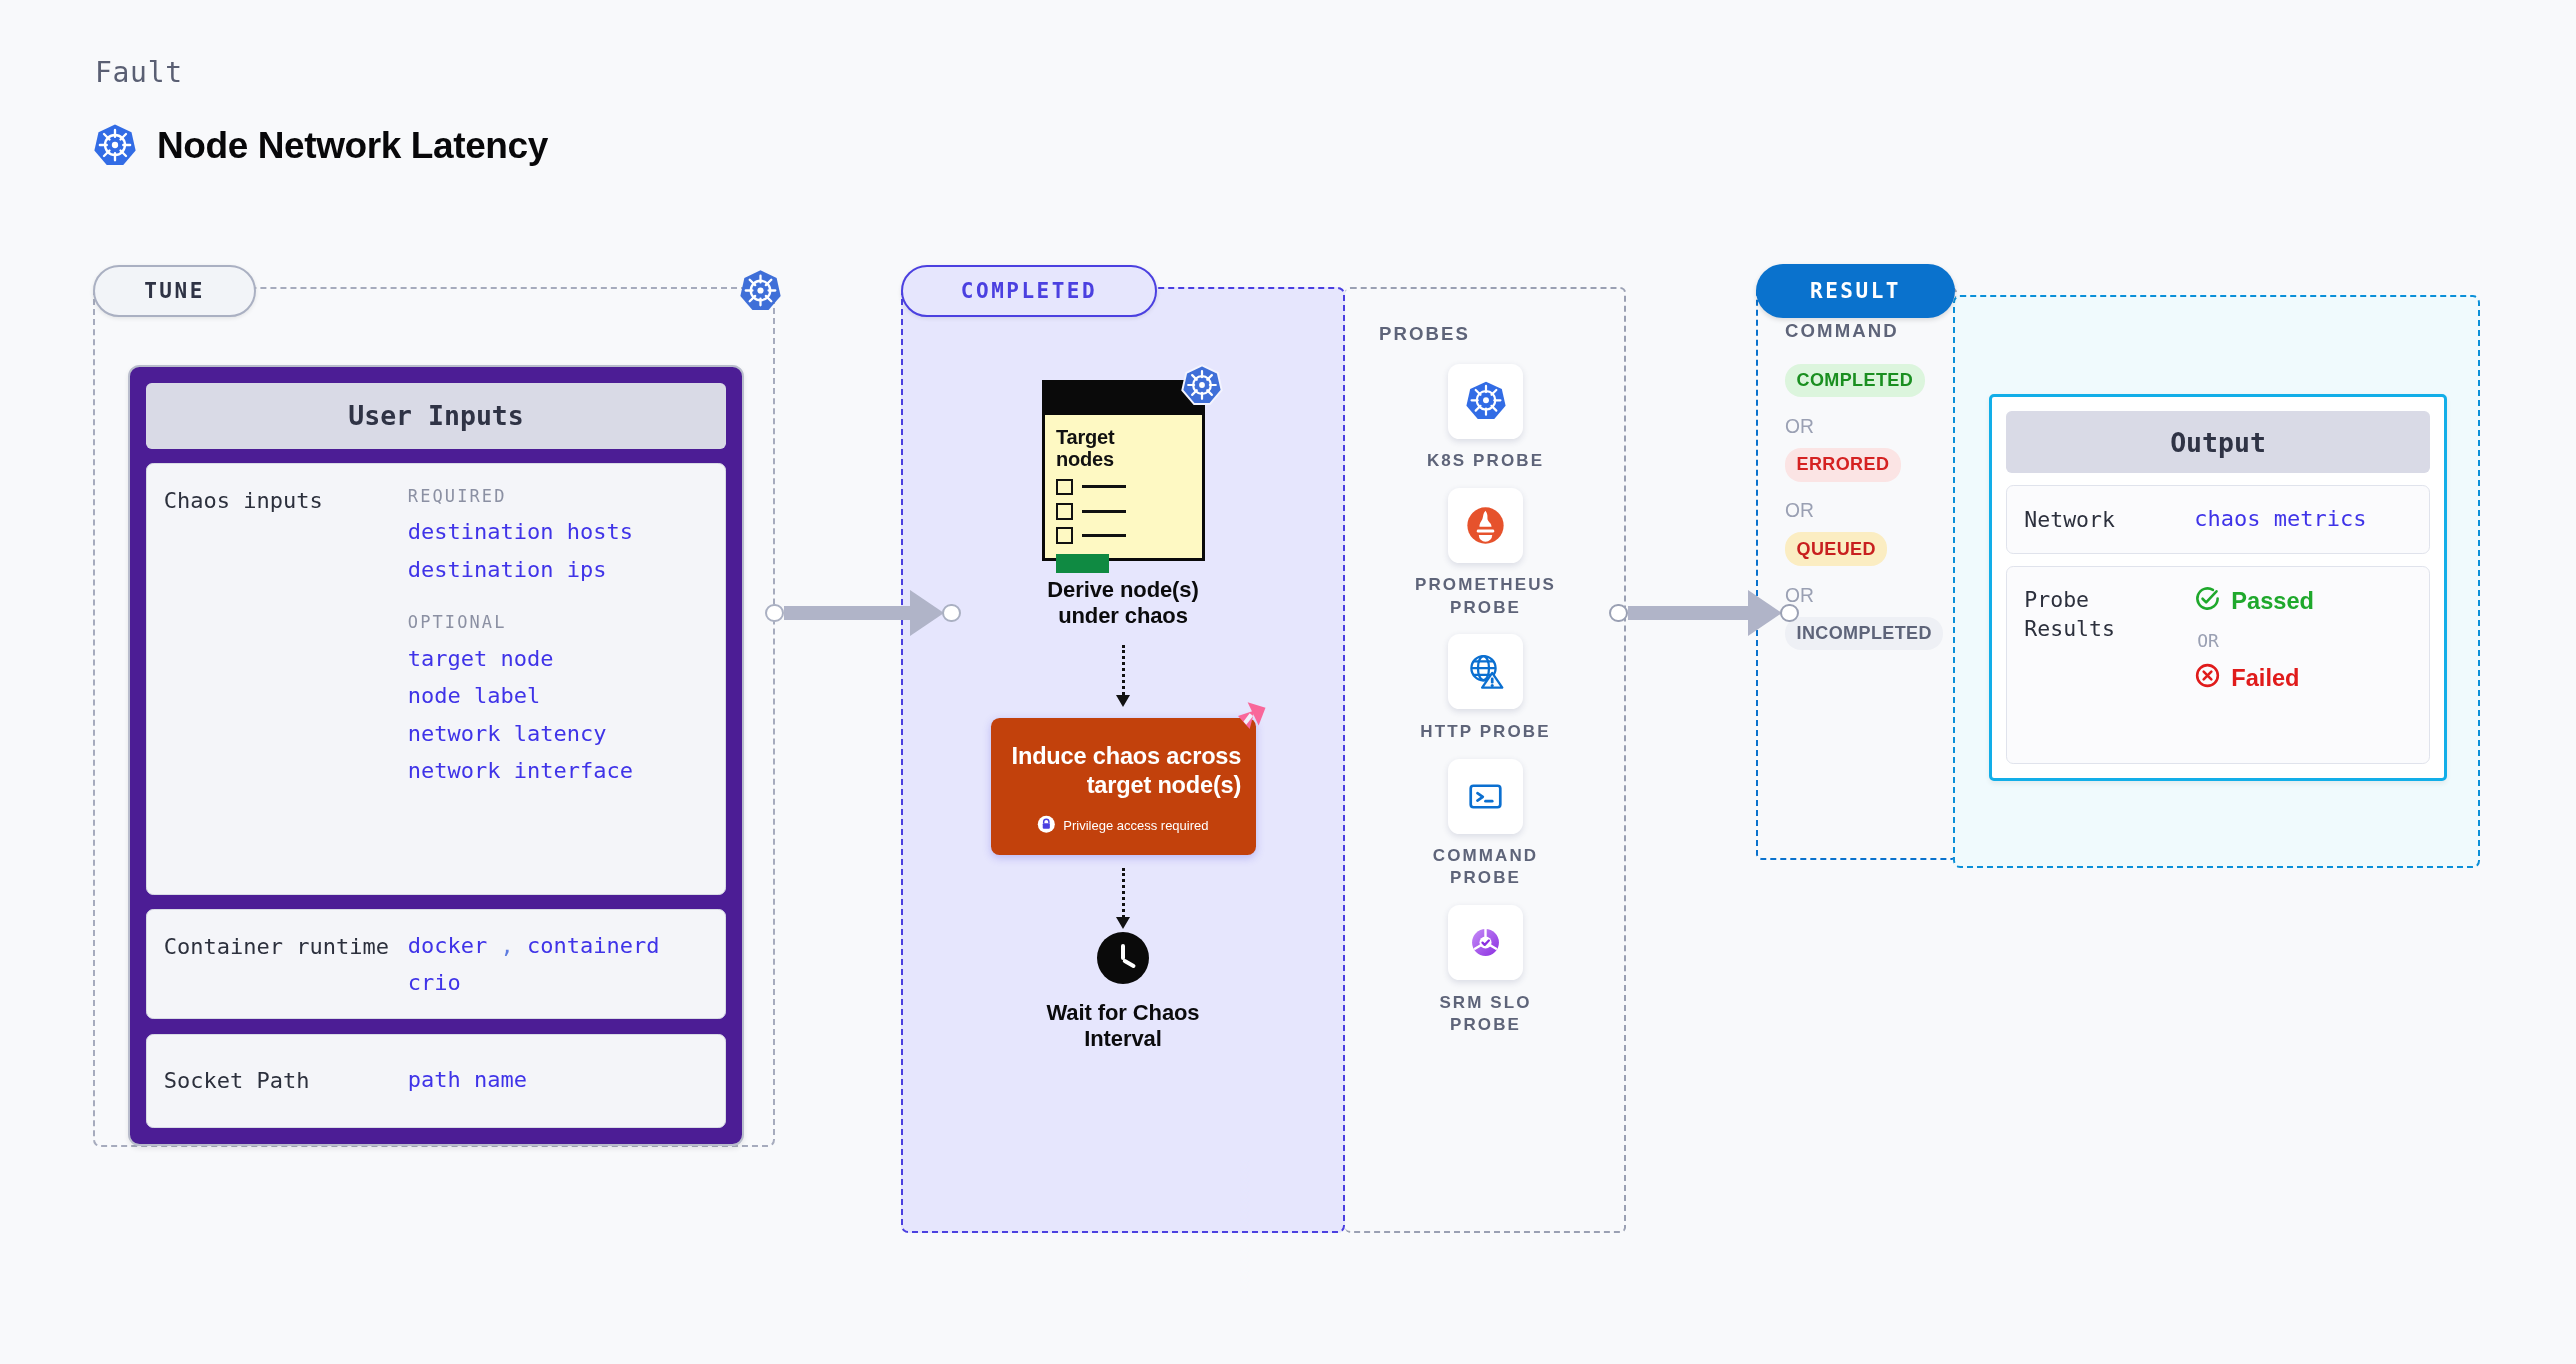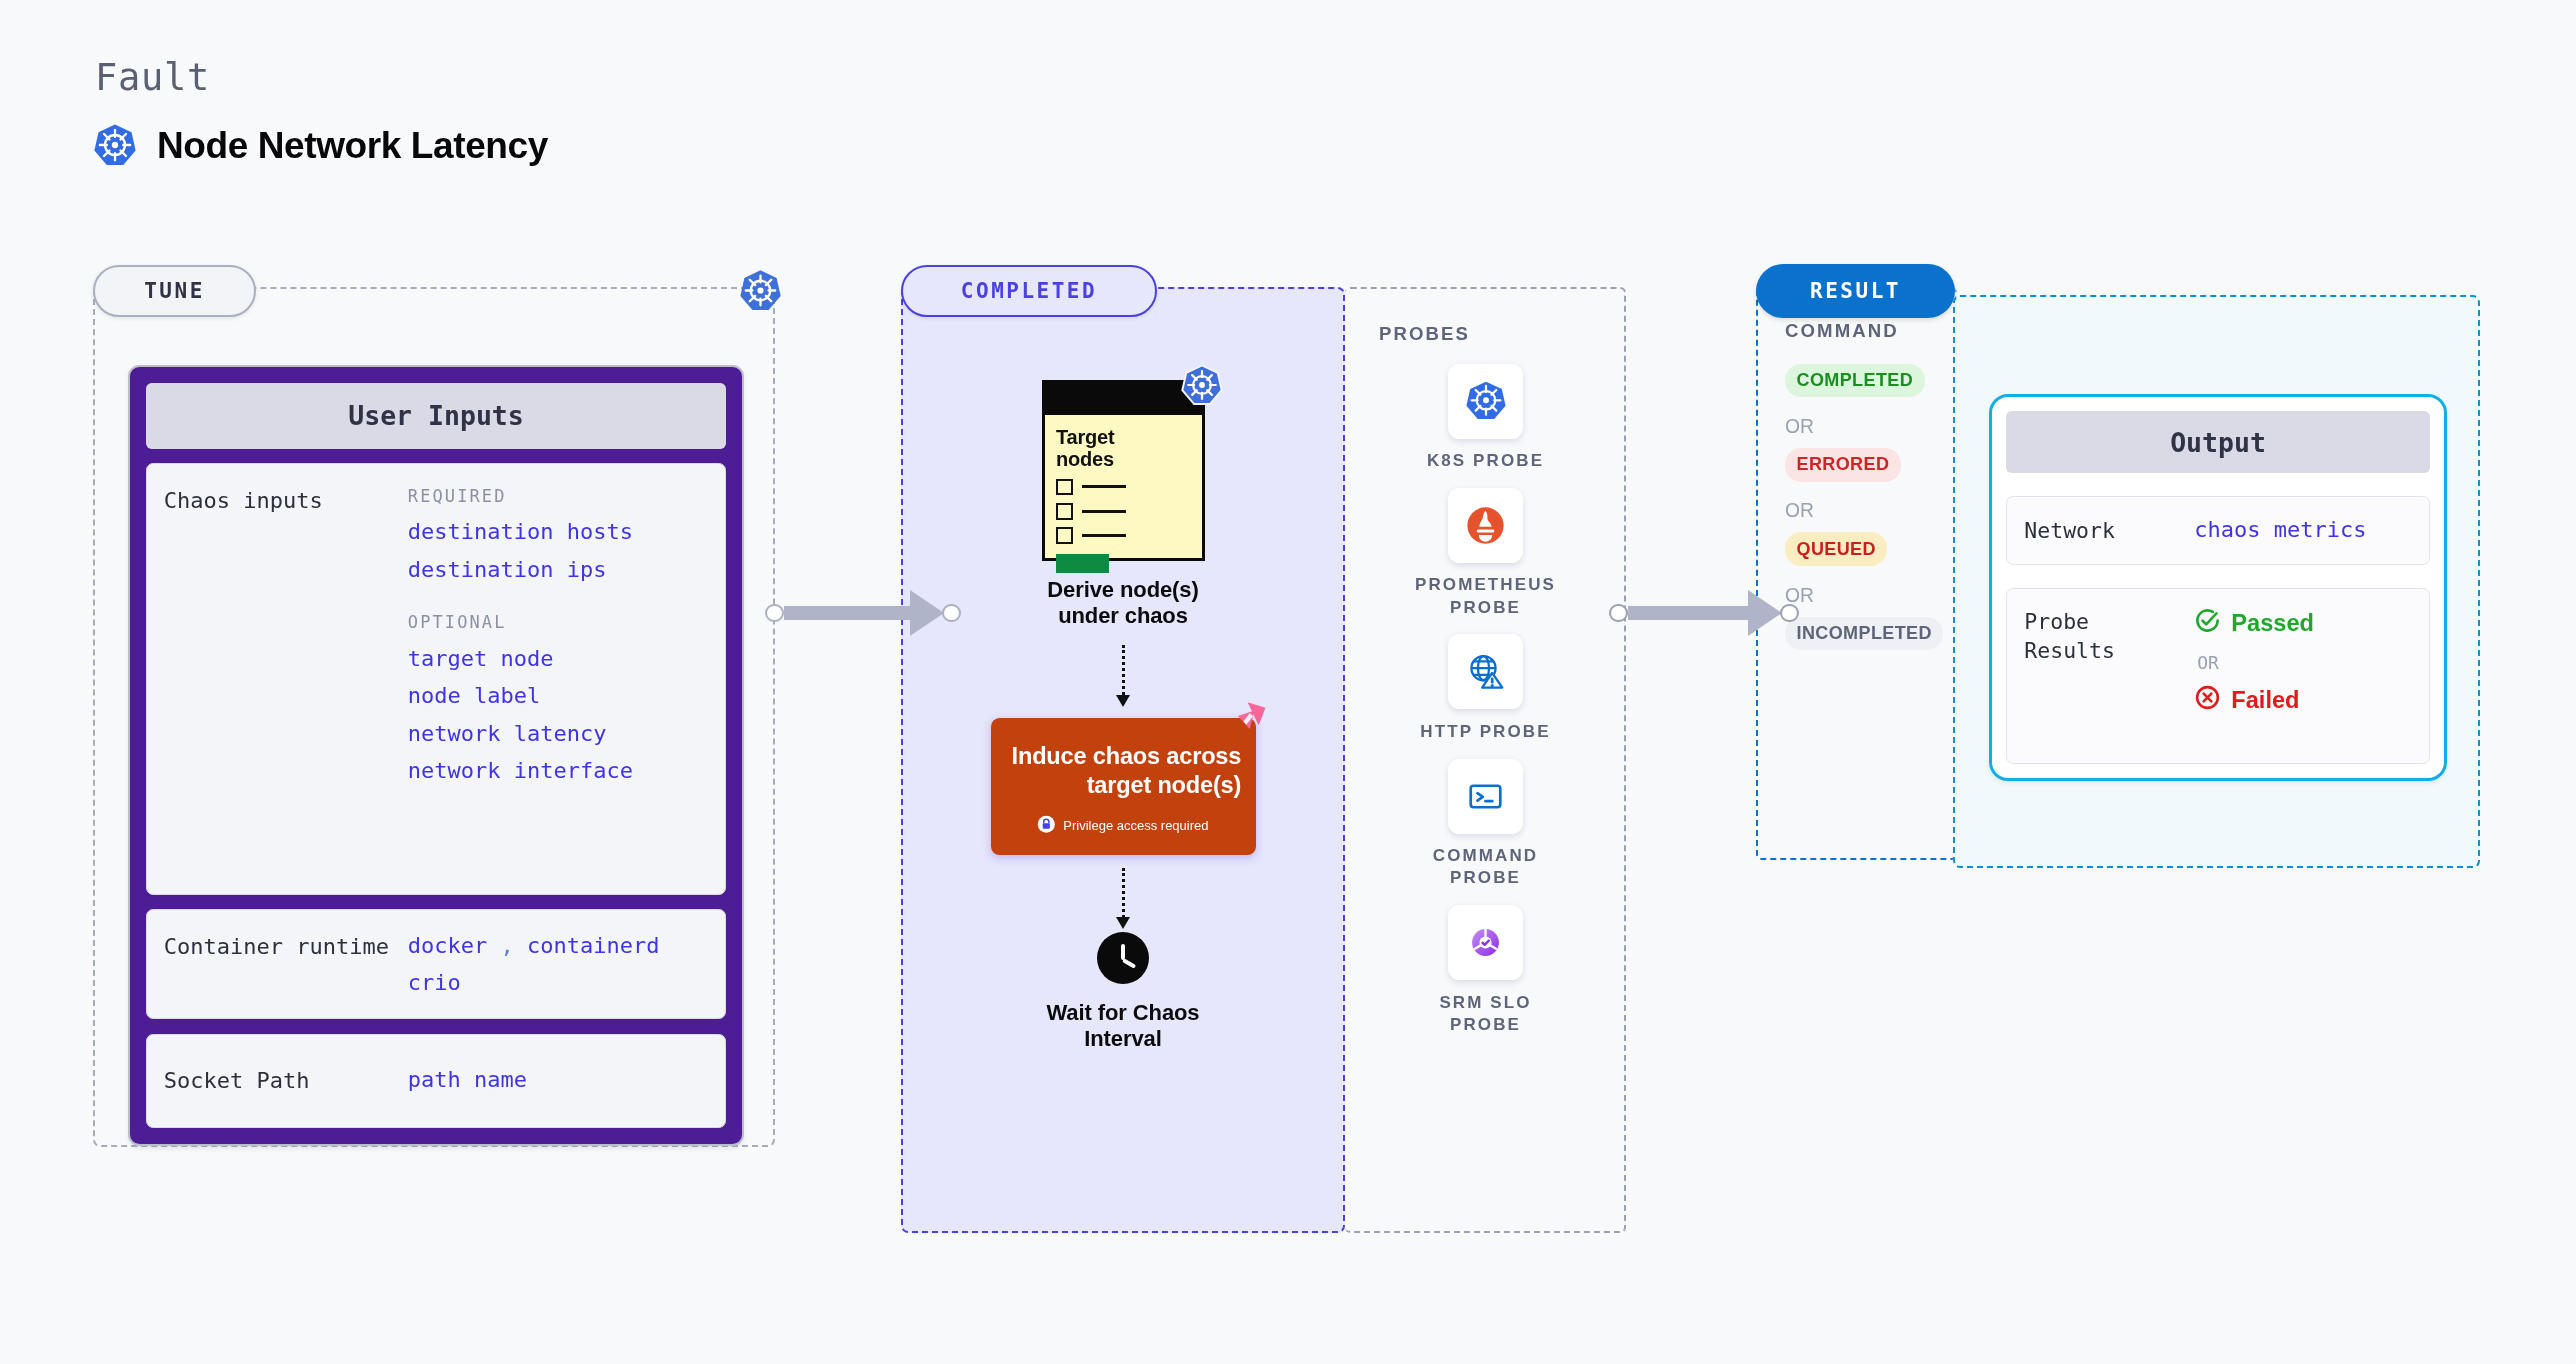--- a/index.html
+++ b/index.html
@@ -8,21 +8,21 @@
     background: #f8f9fb;
     font-family: "Liberation Sans", sans-serif;
     overflow: hidden;
   }
   .stage { position: relative; width: 2576px; height: 1365px; }
 
   
   .fault-label {
     position: absolute; left: 95px; top: 56px;
     font-family: "DejaVu Sans Mono", monospace;
-    font-size: 37px; color: #5a5f73; letter-spacing: 0.7px;
+    font-size: 28px; color: #5a5f73; letter-spacing: 0.7px;
   }
   .title-row { position: absolute; left: 93px; top: 123px; display: flex; align-items: center; gap: 20px; }
   .title-text { font-size: 37px; font-weight: 700; color: #08080a; letter-spacing: -0.4px; }
 
   
   .panel { position: absolute; border-radius: 7.2px; }
   .panel-badge {
     position: absolute; display: flex; align-items: center; justify-content: center;
     border-radius: 29px; font-family: "DejaVu Sans Mono", monospace;
     font-size: 21px; font-weight: 700; letter-spacing: 2.5px; z-index: 7;
@@ -183,22 +183,22 @@
   .b-queued    { background: #fbedc2; color: #c81f1f; }
   .b-incomp    { background: #eef0f5; color: #5e6479; }
 
   
   #output-panel {
     left: 1953px; top: 295px; width: 527px; height: 573px;
     background: #f0fafd; border: 2.9px dashed #0a8fd8; border-radius: 7.2px;
   }
   .output-card {
     position: absolute; left: 1989px; top: 394px; width: 458px; height: 387px;
-    background: #ffffff; border: 3.6px solid #12aee8; border-radius: 19px;
-    padding: 14.3px; display: flex; flex-direction: column; gap: 23px;
+    background: #ffffff; border: 3.6px solid #12aee8; border-radius: 5px;
+    padding: 14.3px; display: flex; flex-direction: column; gap: 12px;
     box-shadow: 0 2.1px 5.7px rgba(0,0,0,.06); z-index: 5;
   }
   .out-row { background: #fbfbfd; border: 1.4px solid #e0e3ec; border-radius: 7.2px; display: flex; padding: 18.6px 17px; }
   .out-row .lbl {
     font-family: "DejaVu Sans Mono", monospace; font-size: 21.5px;
     color: #2c303d; line-height: 1.35; width: 170px; flex: none;
   }
   .out-row .vals { display: flex; flex-direction: column; gap: 2.9px; }
   .res-line { display: flex; align-items: center; gap: 10px; font-size: 23.6px; font-weight: 700; }
   .res-pass { color: #1fa82c; }

